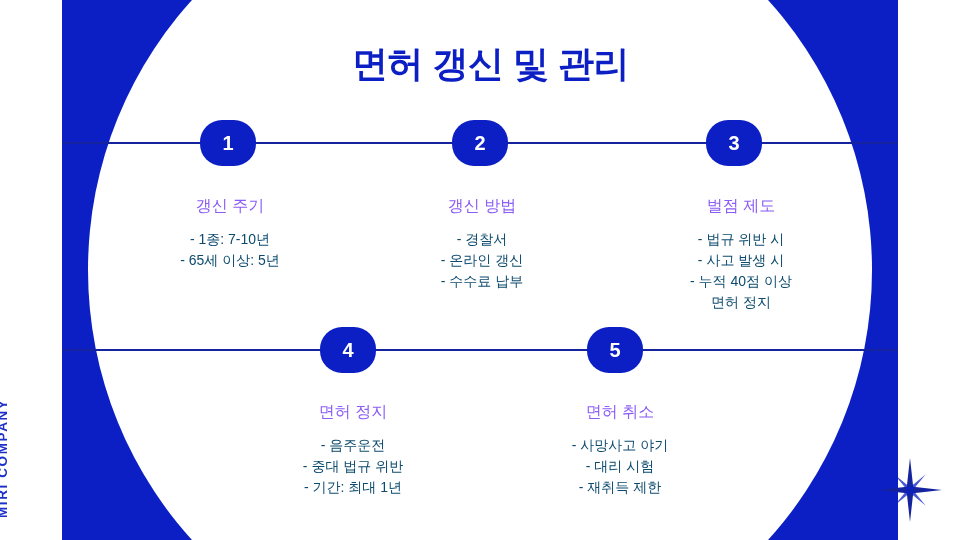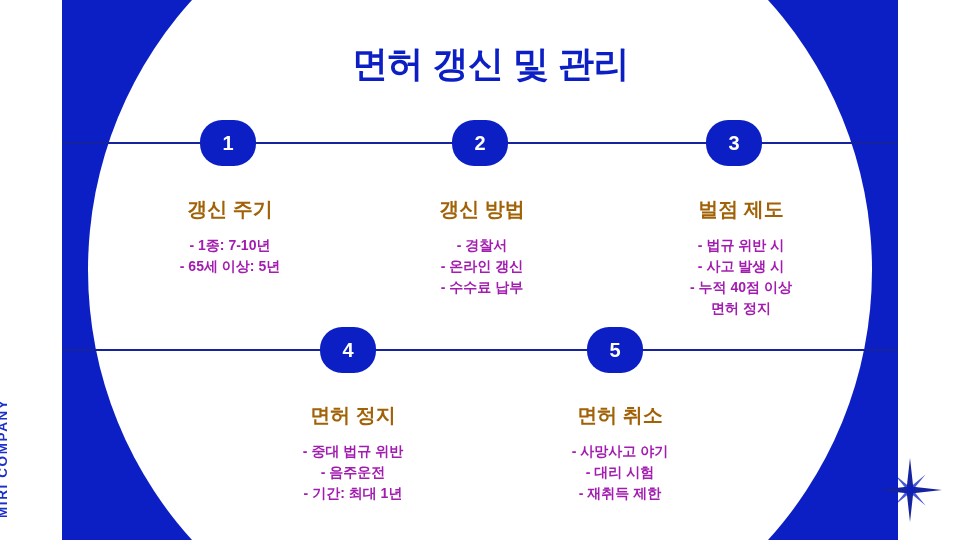--- a/index.html
+++ b/index.html
@@ -90,29 +90,29 @@
   .b3{left:706px;top:120px;}
   .b4{left:320px;top:327px;}
   .b5{left:587px;top:327px;}
 
   
   .col{
     position:absolute;
     text-align:center;
   }
   .col-head{
-    color:#a16207;
-    font-size:20px;
-    font-weight:700;
+    color:#8b5cf6;
+    font-size:16px;
+    font-weight:400;
     margin-bottom:12px;
   }
   .col-line{
-    color:#a21caf;
+    color:#0c4a6e;
     font-size:14px;
-    font-weight:700;
+    font-weight:400;
     line-height:21px;
     white-space:nowrap;
   }
   .c1{left:140px;top:196px;width:180px;}
   .c2{left:392px;top:196px;width:180px;}
   .c3{left:646px;top:196px;width:190px;}
   .c4{left:258px;top:402px;width:190px;}
   .c5{left:525px;top:402px;width:190px;}
 </style>
 </head>
@@ -160,22 +160,22 @@
   <div class="col c3">
     <div class="col-head">벌점 제도</div>
     <div class="col-line">- 법규 위반 시</div>
     <div class="col-line">- 사고 발생 시</div>
     <div class="col-line">- 누적 40점 이상</div>
     <div class="col-line">면허 정지</div>
   </div>
 
   <div class="col c4">
     <div class="col-head">면허 정지</div>
+    <div class="col-line">- 음주운전</div>
     <div class="col-line">- 중대 법규 위반</div>
-    <div class="col-line">- 음주운전</div>
     <div class="col-line">- 기간: 최대 1년</div>
   </div>
 
   <div class="col c5">
     <div class="col-head">면허 취소</div>
     <div class="col-line">- 사망사고 야기</div>
     <div class="col-line">- 대리 시험</div>
     <div class="col-line">- 재취득 제한</div>
   </div>
 

